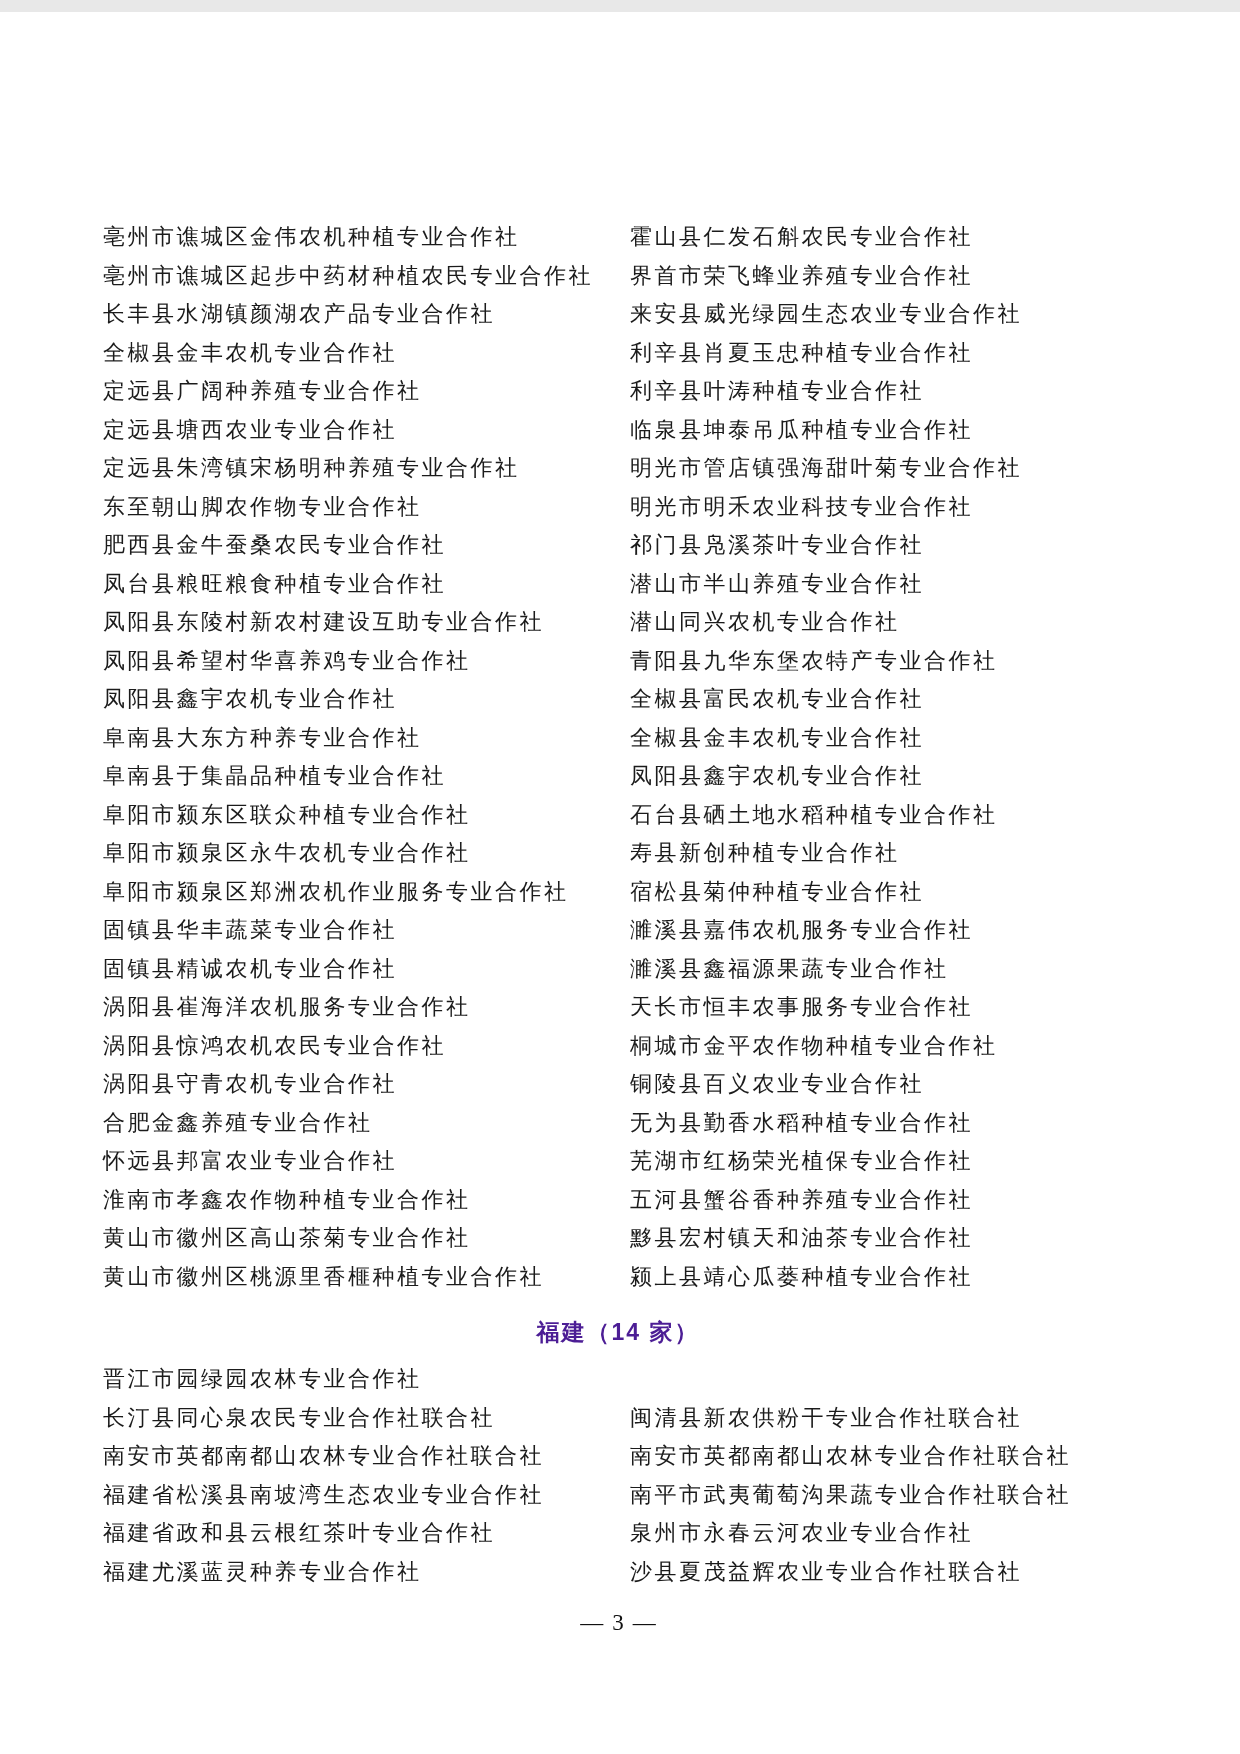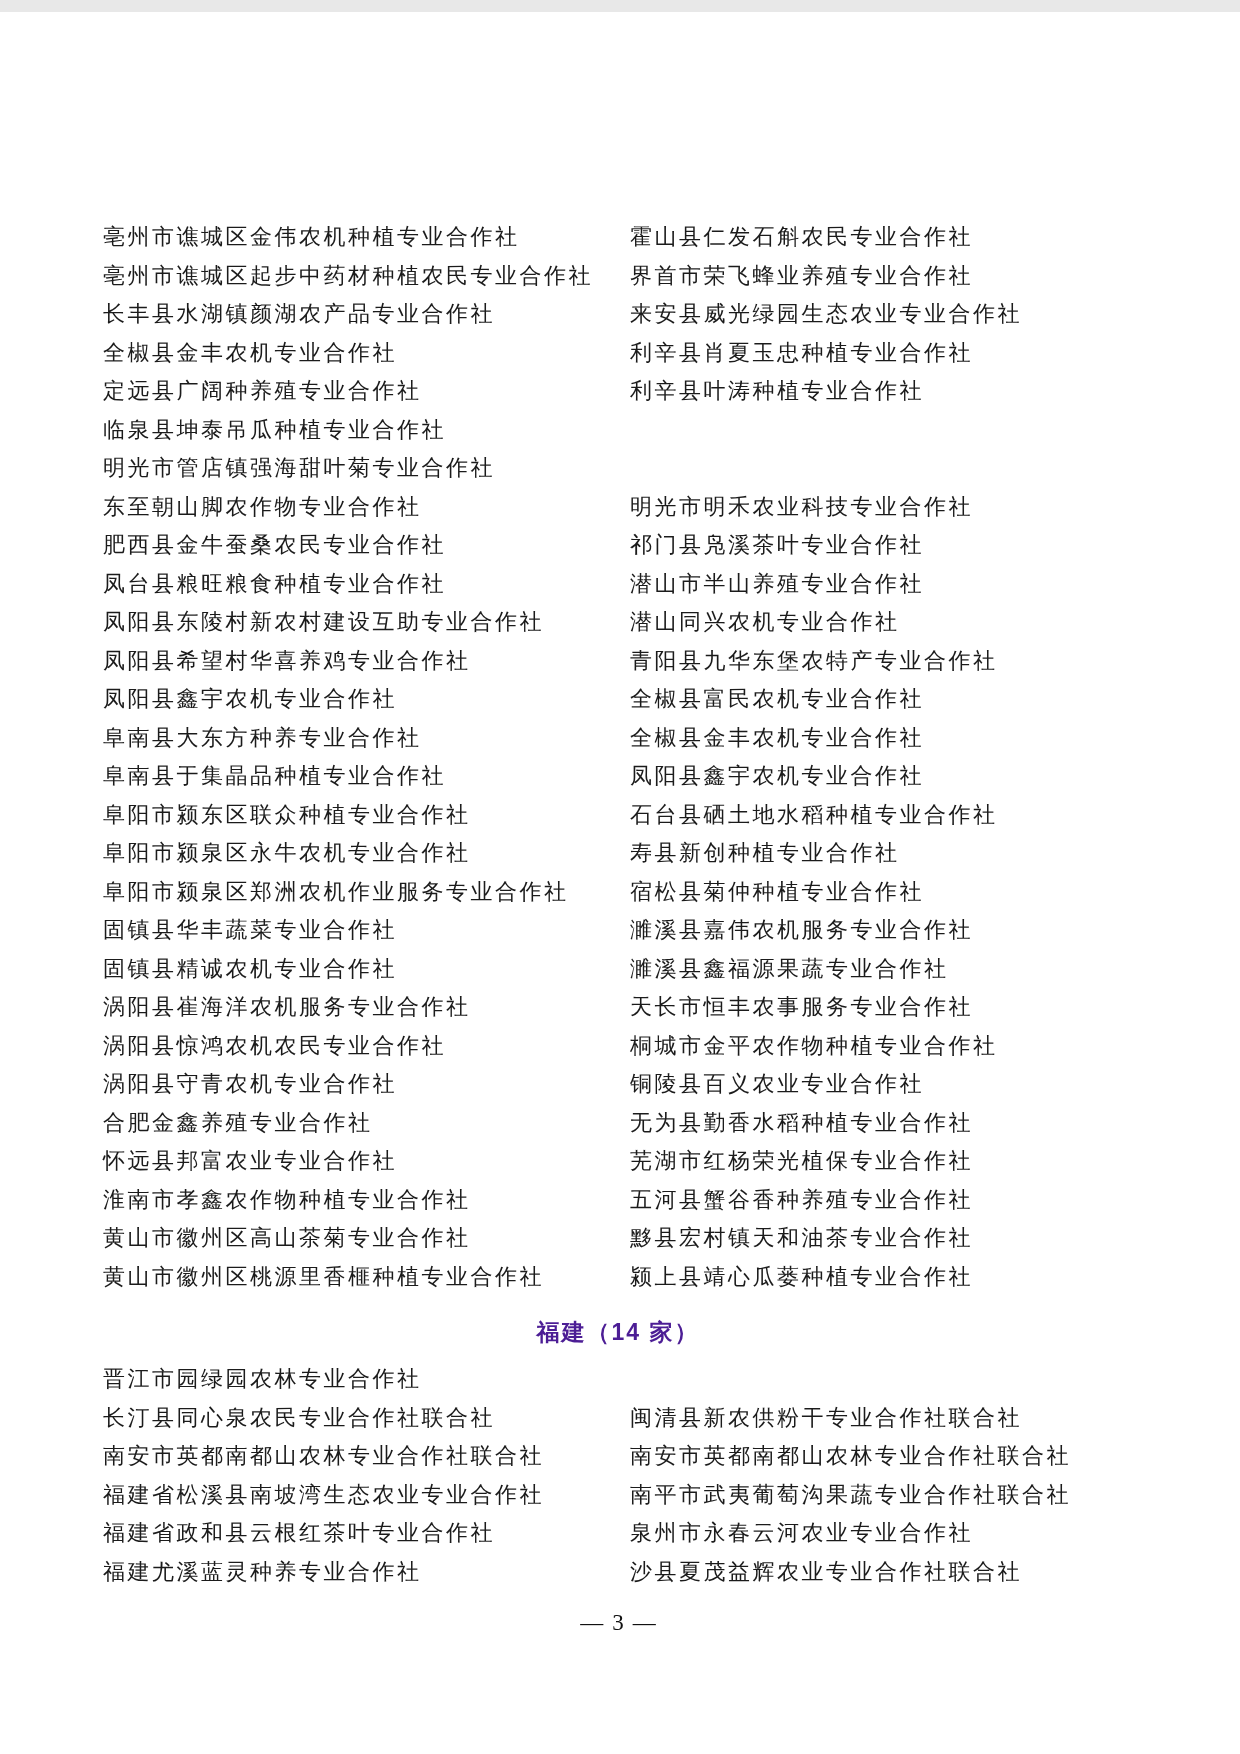--- a/index.html
+++ b/index.html
@@ -70,23 +70,25 @@
       </div>
       <div class="row">
         <div class="cell left">全椒县金丰农机专业合作社</div>
         <div class="cell right">利辛县肖夏玉忠种植专业合作社</div>
       </div>
       <div class="row">
         <div class="cell left">定远县广阔种养殖专业合作社</div>
         <div class="cell right">利辛县叶涛种植专业合作社</div>
       </div>
       <div class="row">
+        <div class="cell left">定远县塘西农业专业合作社</div>
         <div class="cell right">临泉县坤泰吊瓜种植专业合作社</div>
       </div>
       <div class="row">
+        <div class="cell left">定远县朱湾镇宋杨明种养殖专业合作社</div>
         <div class="cell right">明光市管店镇强海甜叶菊专业合作社</div>
       </div>
       <div class="row">
         <div class="cell left">东至朝山脚农作物专业合作社</div>
         <div class="cell right">明光市明禾农业科技专业合作社</div>
       </div>
       <div class="row">
         <div class="cell left">肥西县金牛蚕桑农民专业合作社</div>
         <div class="cell right">祁门县凫溪茶叶专业合作社</div>
       </div>

